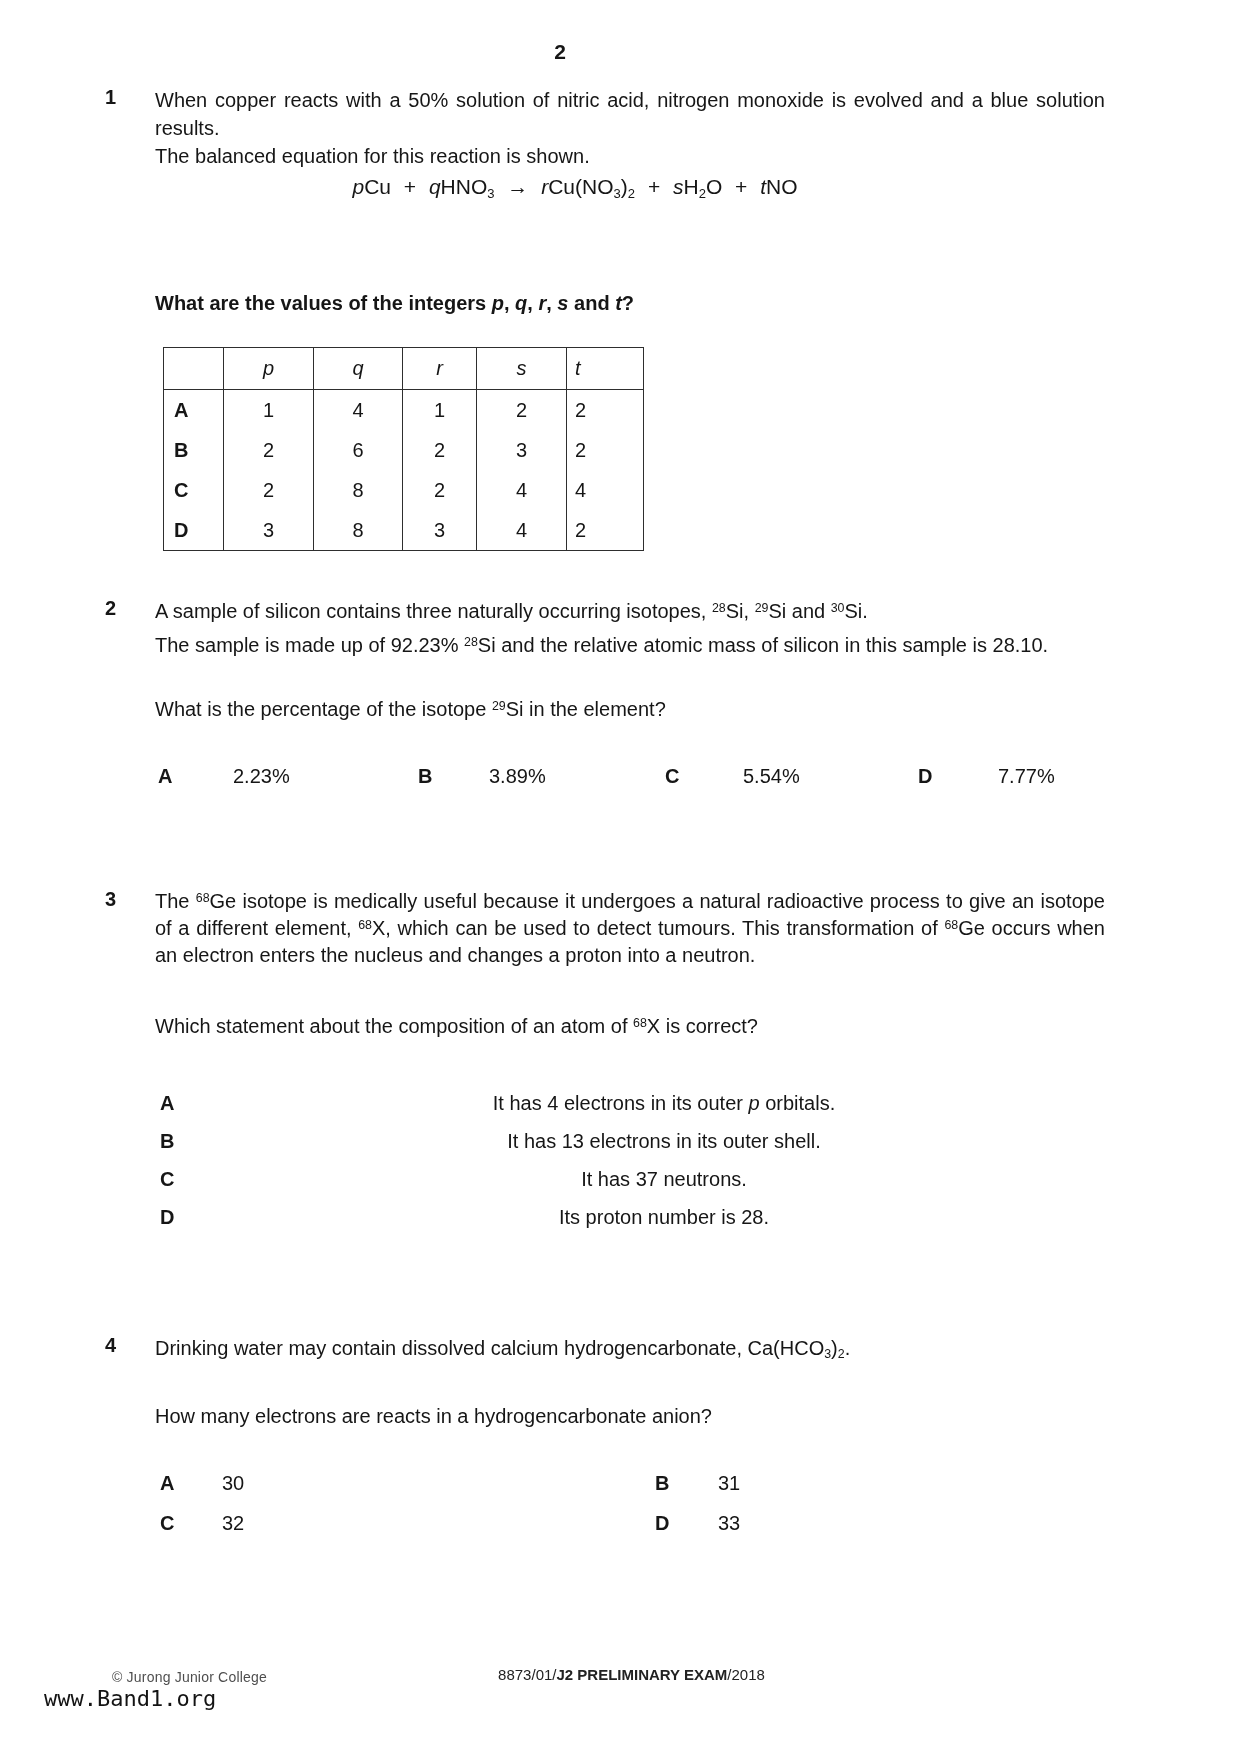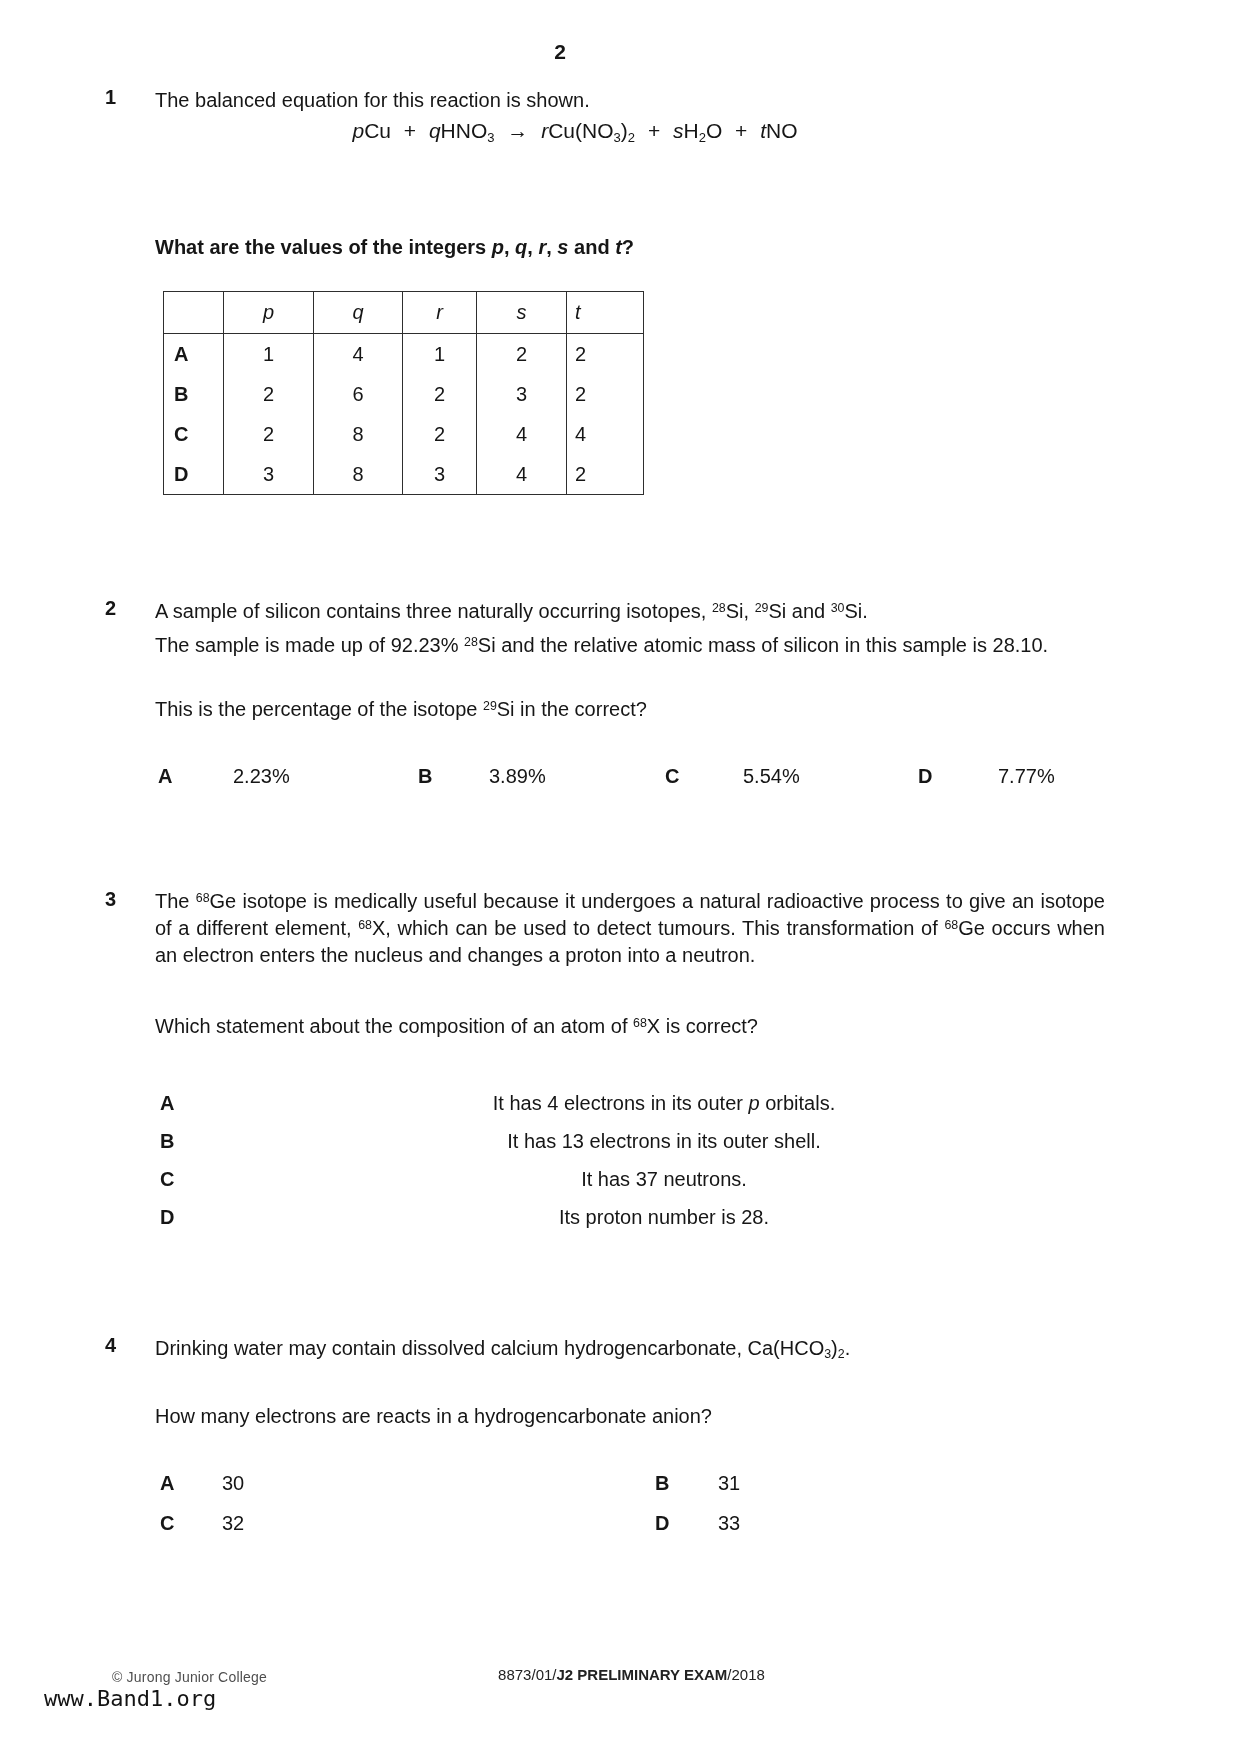--- a/index.html
+++ b/index.html
@@ -74,20 +74,21 @@
 </head>
 <body>
 
 <div id="page">
 
   <div class="pagenum">2</div>
 
   <div class="q" id="q1">
     <div class="qnum">1</div>
     <div class="qbody">
+      <p class="para just">When copper reacts with a 50% solution of nitric acid, nitrogen monoxide is evolved and a blue solution results.</p>
       <p class="para">The balanced equation for this reaction is shown.</p>
       <div class="equation"><span style="font-style: italic;">p</span><span>Cu + </span><span style="font-style: italic;">q</span><span>HNO</span><sub>3</sub><span> → </span><span style="font-style: italic;">r</span><span>Cu(NO</span><sub>3</sub><span>)</span><sub>2</sub><span> + </span><span style="font-style: italic;">s</span><span>H</span><sub>2</sub><span>O + </span><span style="font-style: italic;">t</span><span>NO</span></div>
       <div class="q1-question"><span>What are the values of the integers </span><span style="font-style: italic;">p</span><span>, </span><span style="font-style: italic;">q</span><span>, </span><span style="font-style: italic;">r</span><span>, </span><span style="font-style: italic;">s</span><span> and </span><span style="font-style: italic;">t</span><span>?</span></div>
 
       <table class="answers">
         <colgroup>
           <col style="width:60px">
             <col style="width:90px">
             <col style="width:89px">
           <col style="width:74px">
@@ -138,21 +139,21 @@
       </tbody>
         </table>
     </div>
   </div>
 
   <div class="q" id="q2">
     <div class="qnum">2</div>
     <div class="qbody">
       <p class="para"><span>A sample of silicon contains three naturally occurring isotopes, </span><sup>28</sup><span>Si, </span><sup>29</sup><span>Si and </span><sup>30</sup><span>Si.</span></p>
       <p class="para just p2"><span>The sample is made up of 92.23% </span><sup>28</sup><span>Si and the relative atomic mass of silicon in this sample is 28.10.</span></p>
-      <div class="q2-question"><span>This is the percentage of the isotope </span><sup>29</sup><span>Si in the correct?</span></div>
+      <div class="q2-question"><span>What is the percentage of the isotope </span><sup>29</sup><span>Si in the element?</span></div>
       <div class="optrow">
         <span class="ol" style="left:3px">A</span>
         <span class="ov" style="left:78px">2.23%</span>
         <span class="ol" style="left:263px">B</span>
         <span class="ov" style="left:334px">3.89%</span>
         <span class="ol" style="left:510px">C</span>
         <span class="ov" style="left:588px">5.54%</span>
         <span class="ol" style="left:763px">D</span>
         <span class="ov" style="left:843px">7.77%</span>
       </div>

